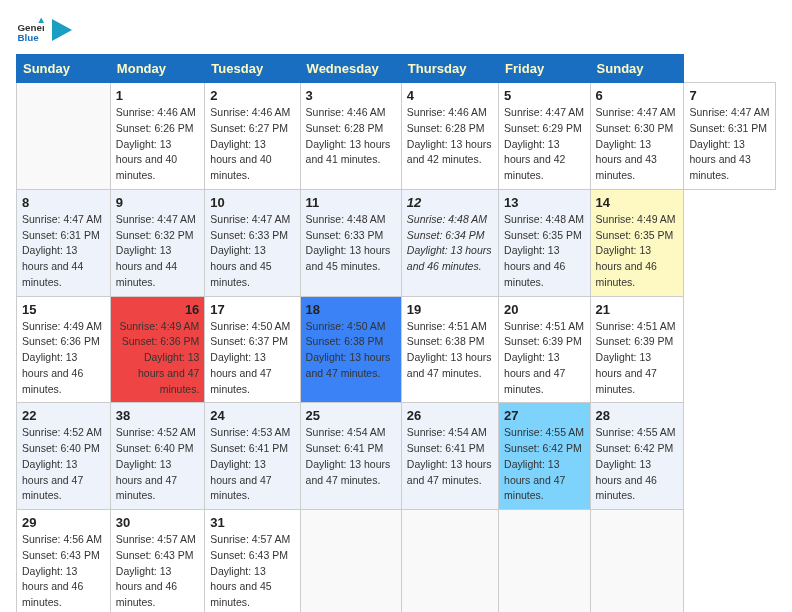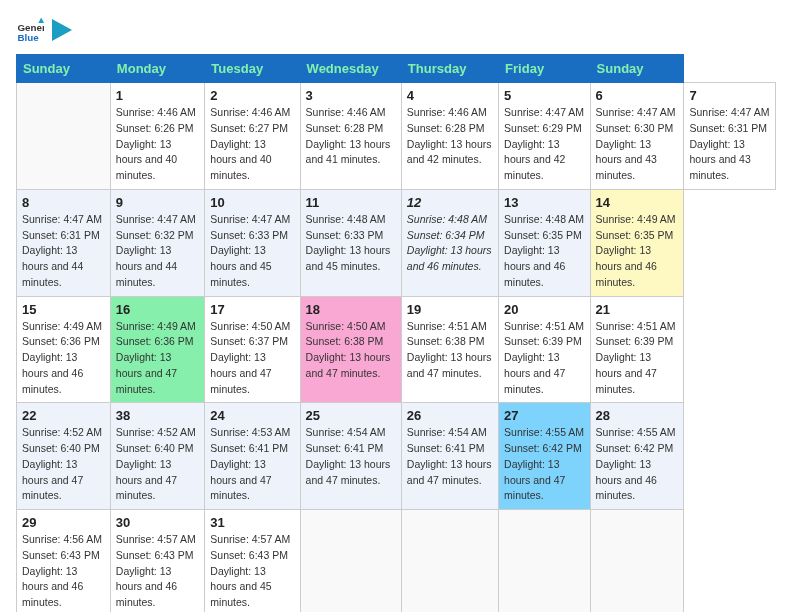--- a/index.html
+++ b/index.html
@@ -39,21 +39,21 @@
       color: #444;
       margin-top: 2px;
     }
     .calendar-table {
       width: 100%;
       border-collapse: collapse;
       font-size: 11px;
     }
     .calendar-table th {
       background: #1a6ec2;
-      color: #86efac;
+      color: #fef9c3;
       text-align: left;
       padding: 6px 6px;
       font-size: 13px;
       font-weight: bold;
       border: 1px solid #1a6ec2;
     }
     .calendar-table td {
       border: 1px solid #ccc;
       vertical-align: top;
       padding: 5px 5px;
@@ -209,33 +209,33 @@
 Daylight: 13 hours and 46 minutes.</div>
         </td>
       </tr>
       <tr>
         <td style="background: rgb(255, 255, 255);">
           <span class="day-num">15</span>
           <div class="day-info" style="white-space: pre-line;">Sunrise: 4:49 AM
 Sunset: 6:36 PM
 Daylight: 13 hours and 46 minutes.</div>
         </td>
-        <td style="background: #86efac;">
+        <td style="background: #ef4444; text-align: right;">
           <span class="day-num">16</span>
           <div class="day-info" style="white-space: pre-line;">Sunrise: 4:49 AM
 Sunset: 6:36 PM
 Daylight: 13 hours and 47 minutes.</div>
         </td>
         <td style="background: rgb(255, 255, 255);">
           <span class="day-num">17</span>
           <div class="day-info" style="white-space: pre-line;">Sunrise: 4:50 AM
 Sunset: 6:37 PM
 Daylight: 13 hours and 47 minutes.</div>
         </td>
-        <td style="background: #f9a8d4; margin-left: 8px;">
+        <td style="background: #3b82f6; margin-left: 8px;">
           <span class="day-num">18</span>
           <div class="day-info" style="white-space: pre-line;">Sunrise: 4:50 AM
 Sunset: 6:38 PM
 Daylight: 13 hours and 47 minutes.</div>
         </td>
         <td style="background: rgb(255, 255, 255);">
           <span class="day-num">19</span>
           <div class="day-info" style="white-space: pre-line;">Sunrise: 4:51 AM
 Sunset: 6:38 PM
 Daylight: 13 hours and 47 minutes.</div>

